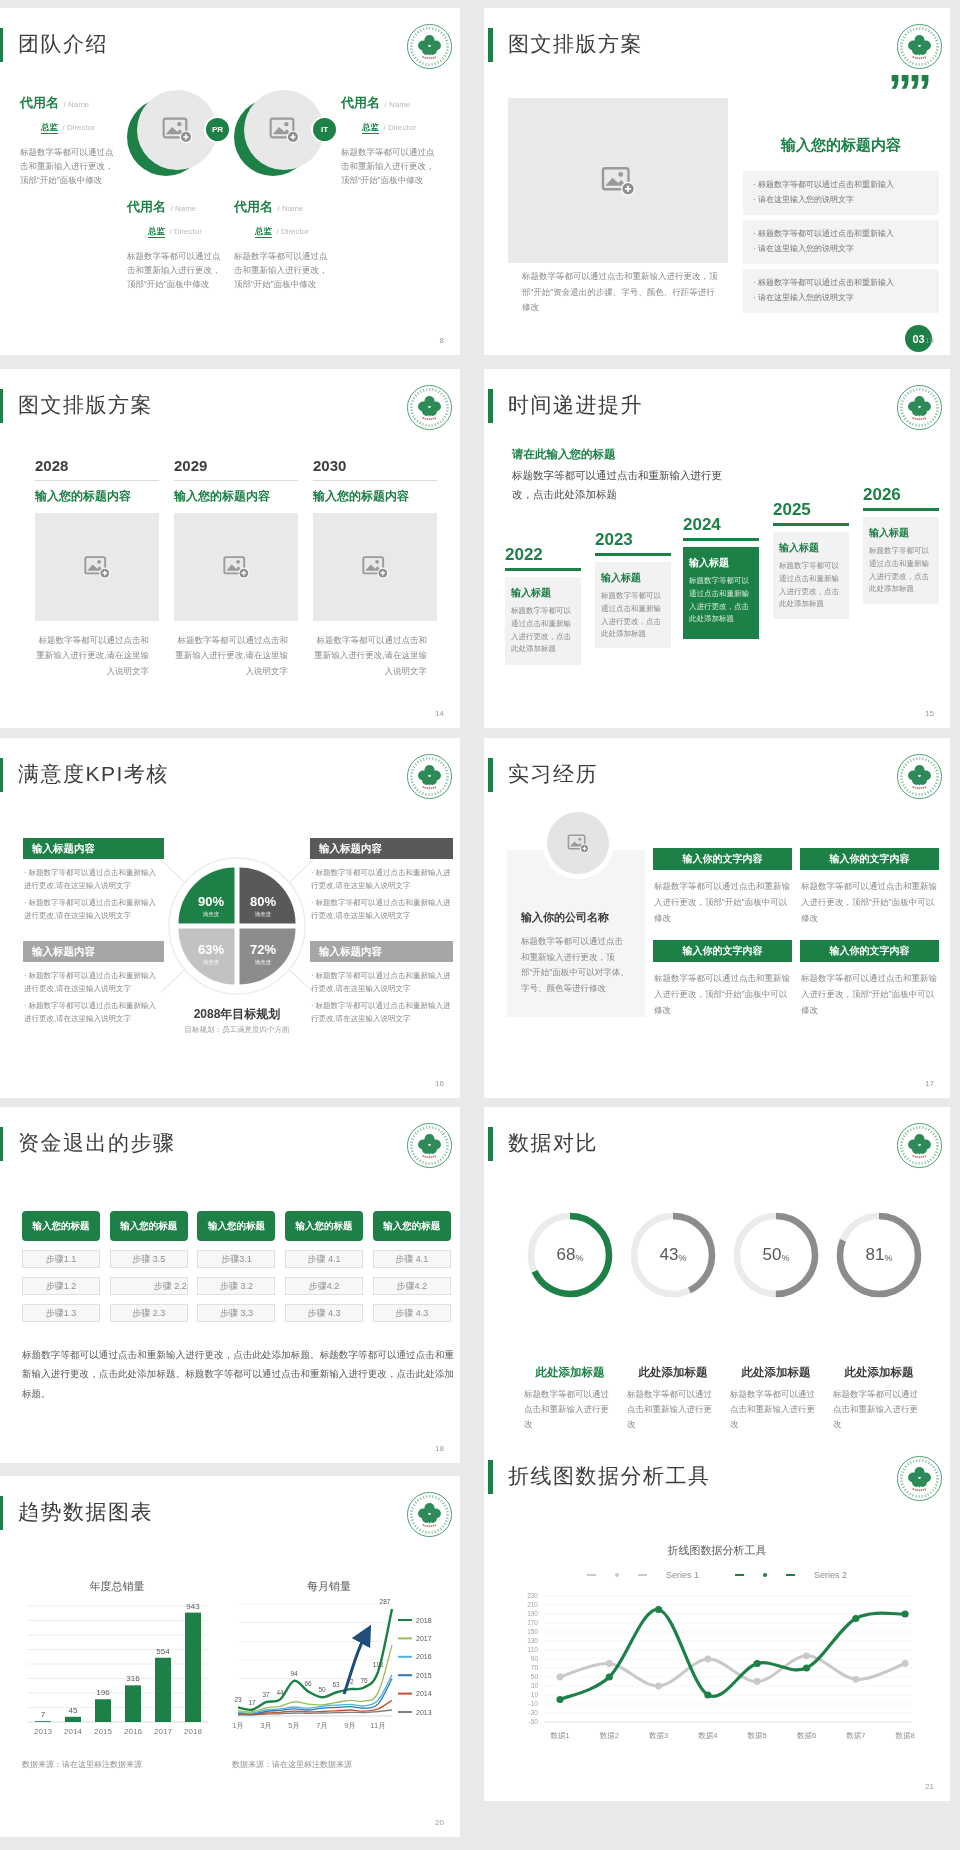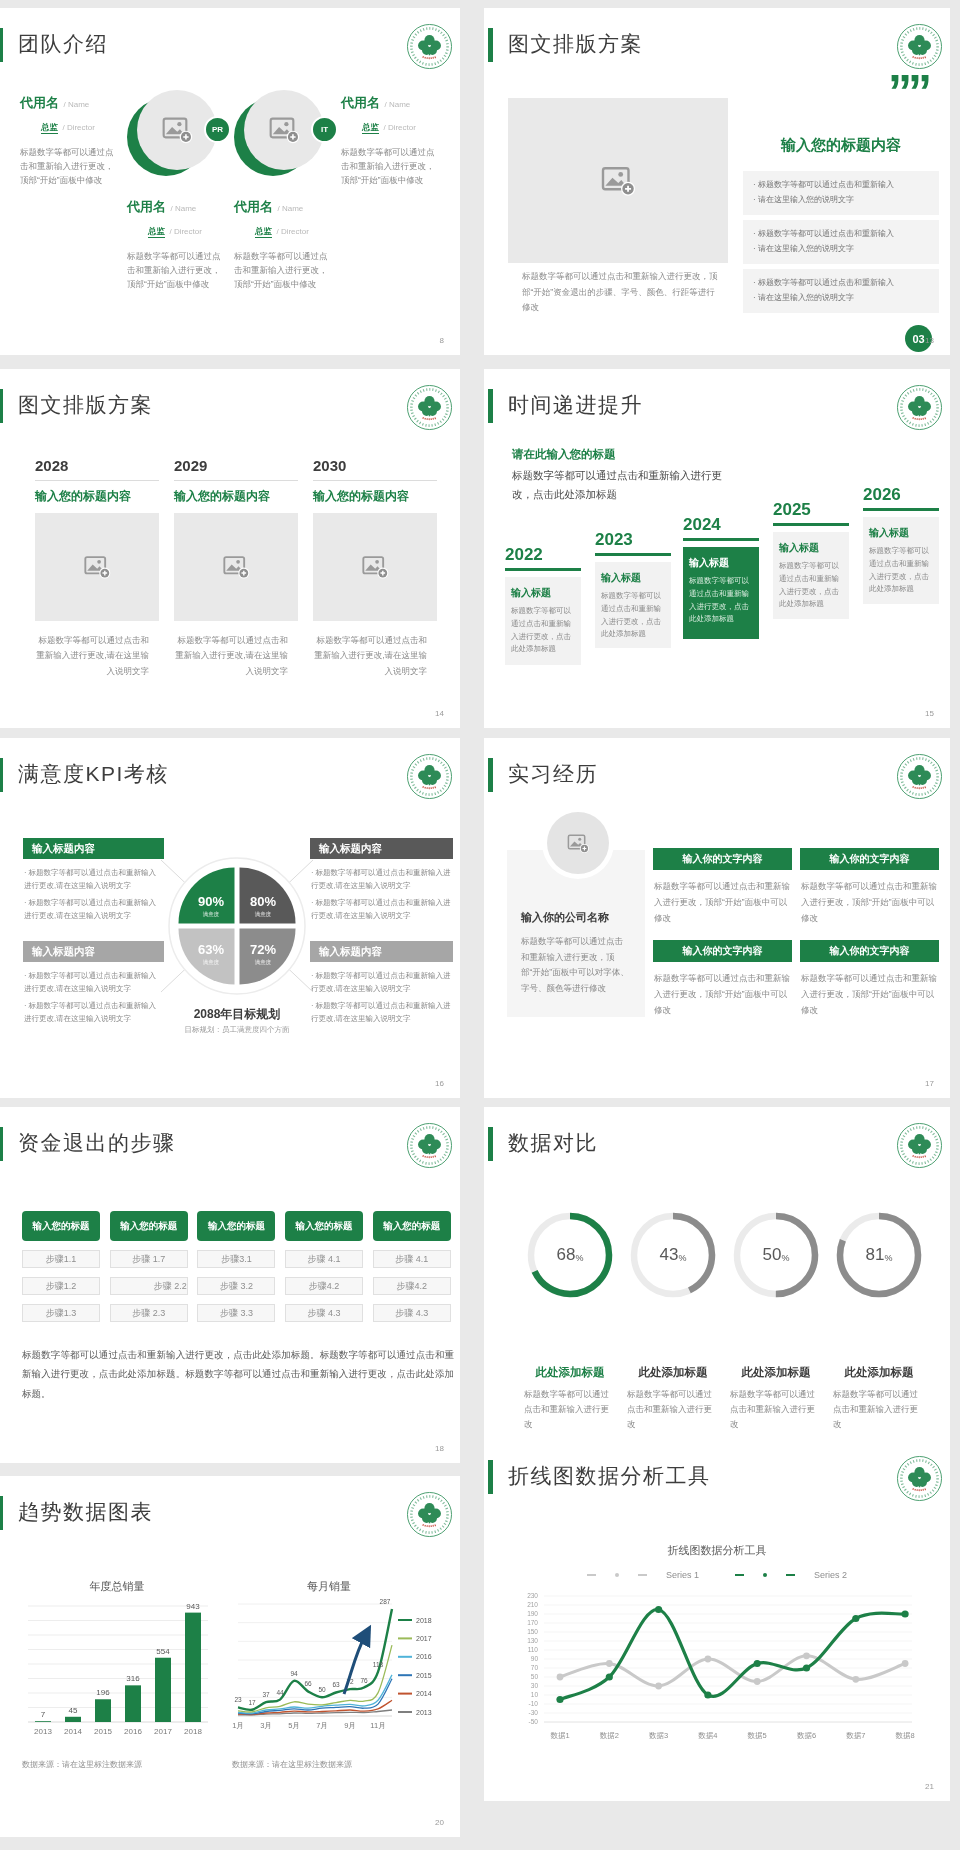--- a/index.html
+++ b/index.html
@@ -376,21 +376,21 @@
   <h2 class="stitle">资金退出的步骤</h2>
   <svg class="logo">
       <use href="#logo"></use>
     </svg>
   <div id="steps18">
       <div class="btn18" style="left: 28px;">输入您的标题</div>
       <div class="step18" style="left: 28px; top: 143px;">步骤1.1</div>
       <div class="step18" style="left: 28px; top: 170px;">步骤1.2</div>
       <div class="step18" style="left: 28px; top: 197px;">步骤1.3</div>
       <div class="btn18" style="left: 115.7px;">输入您的标题</div>
-      <div class="step18" style="left: 115.7px; top: 143px;">步骤 1.7</div>
+      <div class="step18" style="left: 115.7px; top: 143px;">步骤 3.5</div>
       <div class="step18" style="left: 115.7px; top: 170px; text-align: right;">步骤 2.2</div>
       <div class="step18" style="left: 115.7px; top: 197px;">步骤 2.3</div>
       <div class="btn18" style="left: 203.4px;">输入您的标题</div>
       <div class="step18" style="left: 203.4px; top: 143px;">步骤3.1</div>
       <div class="step18" style="left: 203.4px; top: 170px;">步骤 3.2</div>
       <div class="step18" style="left: 203.4px; top: 197px;">步骤 3.3</div>
       <div class="btn18" style="left: 291.1px;">输入您的标题</div>
       <div class="step18" style="left: 291.1px; top: 143px;">步骤 4.1</div>
       <div class="step18" style="left: 291.1px; top: 170px;">步骤4.2</div>
       <div class="step18" style="left: 291.1px; top: 197px;">步骤 4.3</div>

